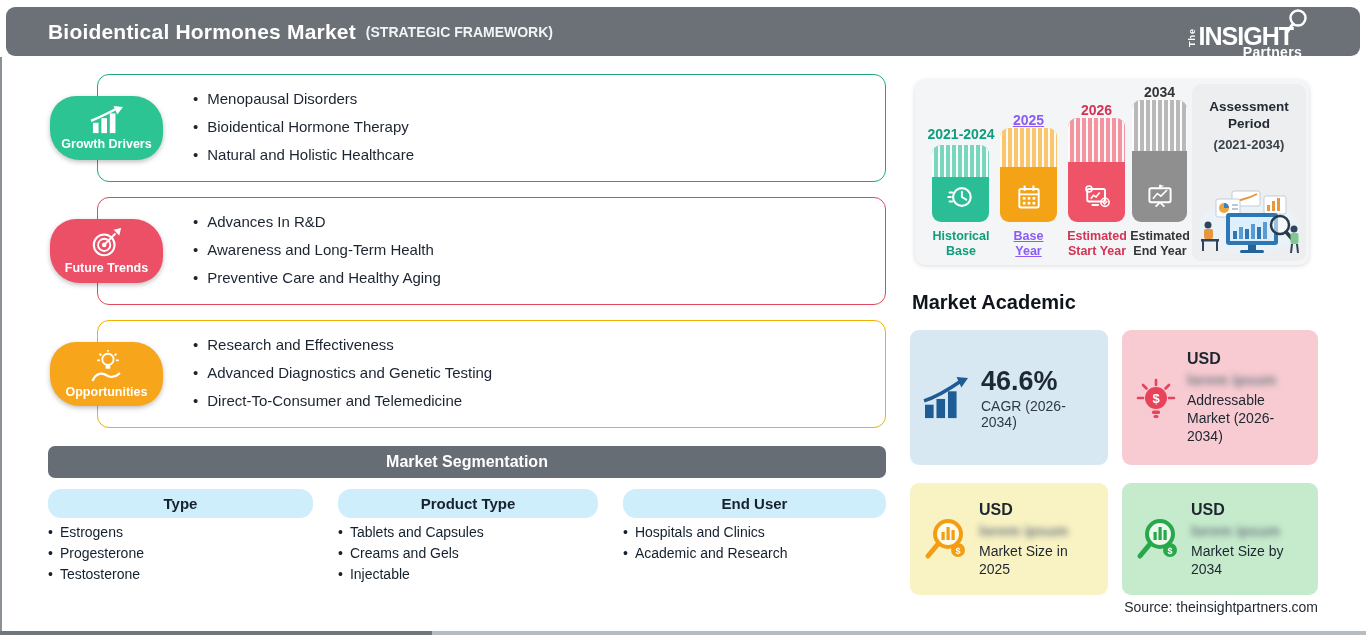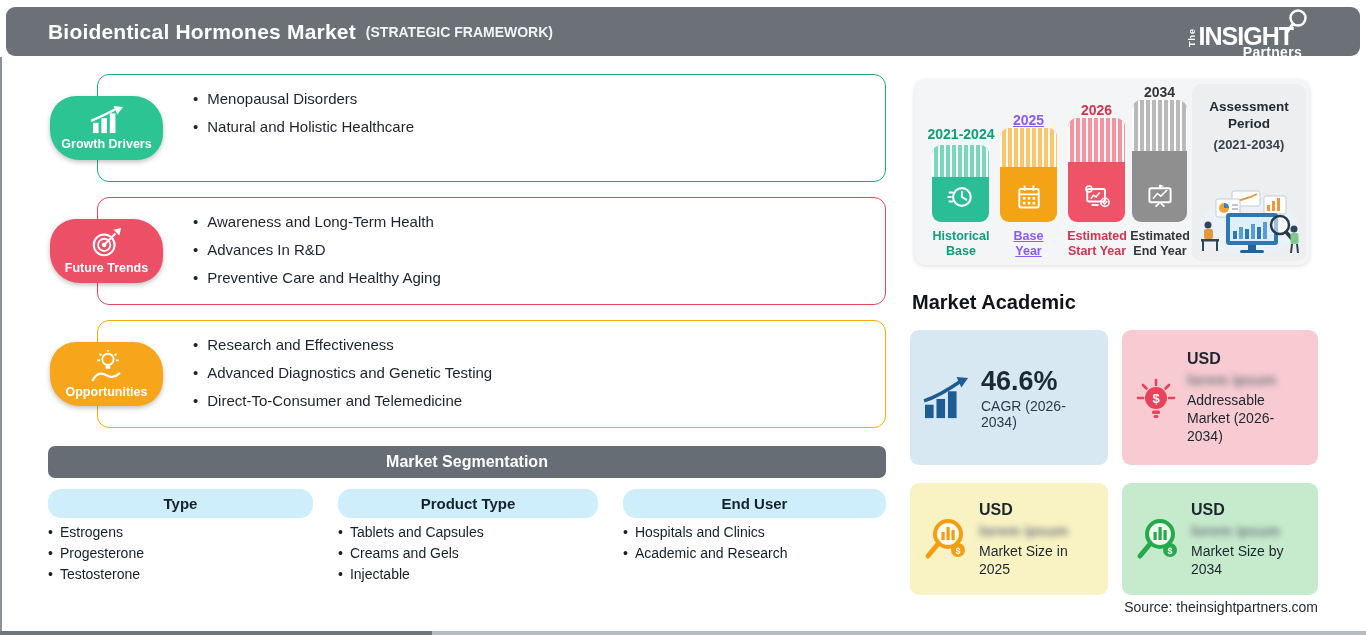--- a/index.html
+++ b/index.html
@@ -130,38 +130,39 @@
   <div class="logo-partners">Partners</div>
 </div>
 
 <div class="edge-left"></div>
 <div class="edge-bottom-l"></div>
 <div class="edge-bottom-r"></div>
 
 <div class="sec-box box-green">
   <ul>
     <li>Menopausal Disorders</li>
+    <li>Bioidentical Hormone Therapy</li>
     <li>Natural and Holistic Healthcare</li>
   </ul>
 </div>
 <div class="badge badge-green">
   <svg width="42" height="30" viewBox="0 0 44 32">
     <rect x="7" y="19" width="6" height="11" fill="#fff"></rect>
     <rect x="16" y="14" width="6" height="16" fill="#fff"></rect>
     <rect x="25" y="9" width="6" height="21" fill="#fff"></rect>
     <path d="M5 17 C14 13 23 9 32 4" stroke="#fff" stroke-width="2.6" fill="none"></path>
     <path d="M29 1 L39 2 L33 10 Z" fill="#fff"></path>
   </svg>
   <span class="badge-label">Growth Drivers</span>
 </div>
 
 <div class="sec-box box-red">
   <ul>
+    <li>Advances In R&amp;D</li>
     <li>Awareness and Long-Term Health</li>
-    <li>Advances In R&amp;D</li>
     <li>Preventive Care and Healthy Aging</li>
   </ul>
 </div>
 <div class="badge badge-red">
   <svg width="38" height="32" viewBox="0 0 40 34">
     <circle cx="17" cy="19" r="11" fill="none" stroke="#fff" stroke-width="2.2"></circle>
     <circle cx="17" cy="19" r="6.5" fill="none" stroke="#fff" stroke-width="2"></circle>
     <circle cx="17" cy="19" r="2.4" fill="#fff"></circle>
     <line x1="17" y1="19" x2="29" y2="7" stroke="#fff" stroke-width="2.2"></line>
     <path d="M27 3 L35 1 L33 9 Z" fill="#fff"></path>

